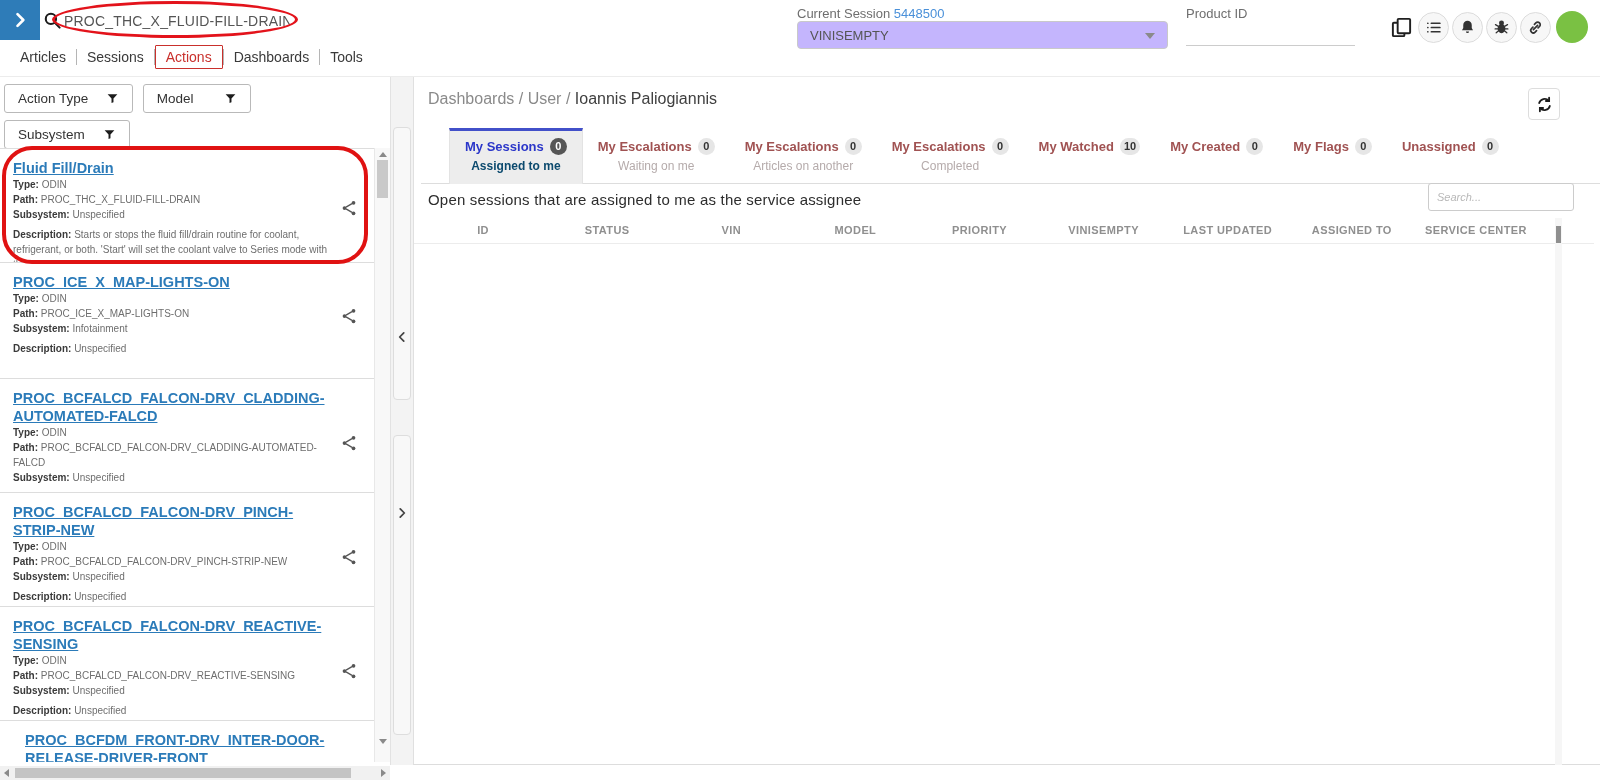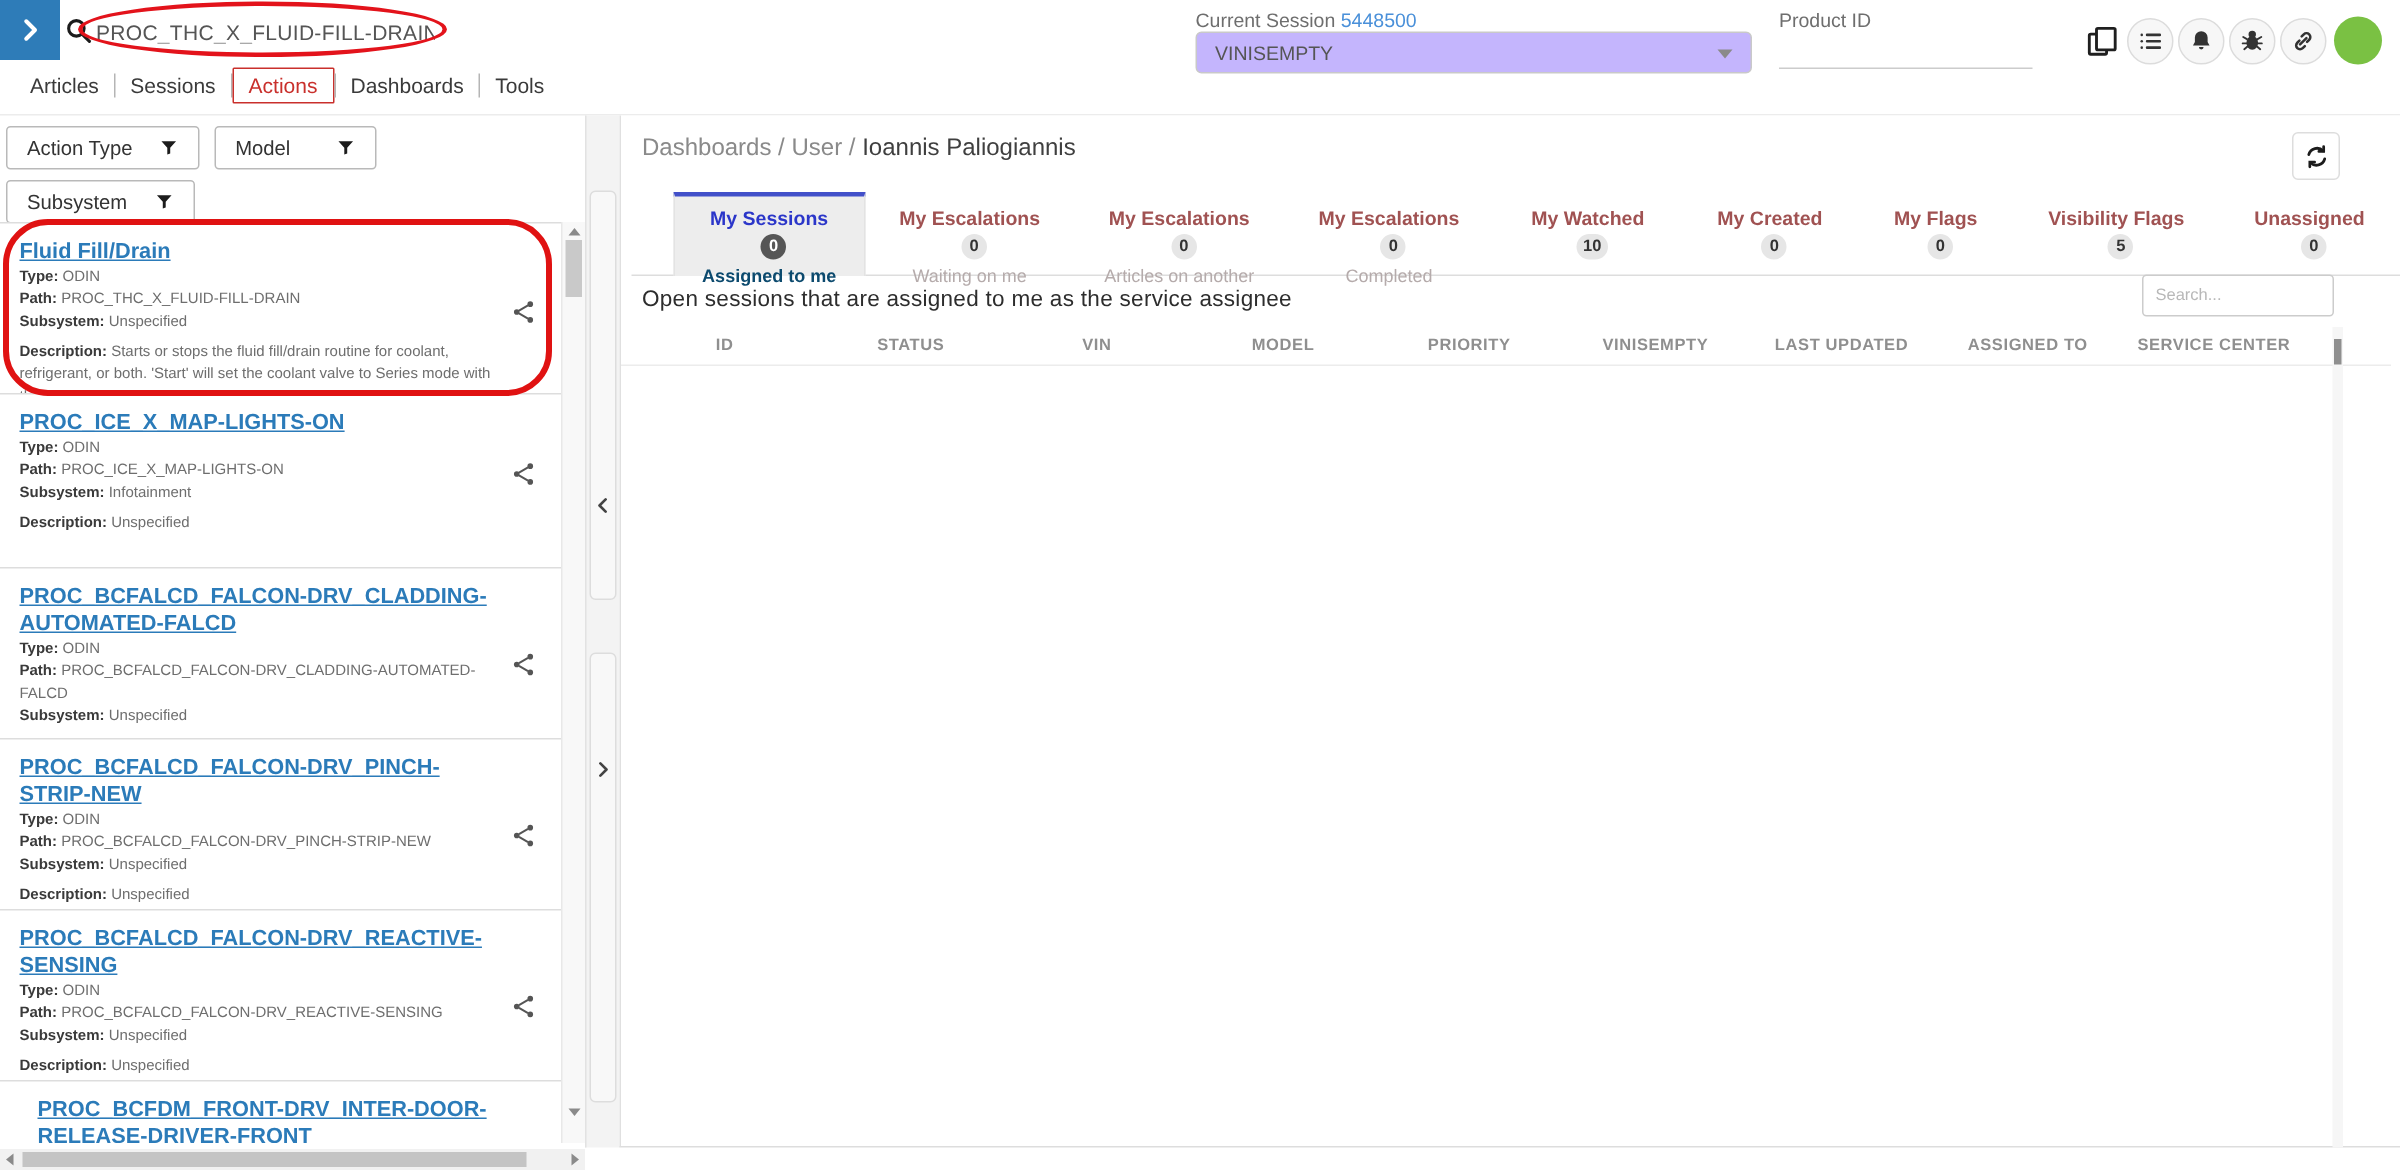--- a/index.html
+++ b/index.html
@@ -74,21 +74,21 @@
   .tab { padding:9px 15px 0; text-align:center; cursor:pointer; }
   .tab-label { font-size:13px; font-weight:bold; color:#a05252; white-space:nowrap; }
   .tab-count { display:inline-block; min-width:17px; height:17px; border-radius:9px; background:#e6e6e6; color:#333; font-size:11px; font-weight:bold; line-height:17px; padding:0 4px; margin-left:6px; vertical-align:1px; }
   .tab-sub { font-size:12px; color:#b5abab; margin-top:4px; white-space:nowrap; }
   .tab.active { background:#ededed; border-top:3px solid #4250c9; border-left:1px solid #e3e3e3; border-right:1px solid #e3e3e3; padding-top:6px; margin-bottom:-1px; }
   .tab.active .tab-label { color:#2b36c9; }
   .tab.active .tab-count { background:#565656; color:#fff; }
   .tab.active .tab-sub { color:#0c4a6e; font-weight:bold; }
 
   .section-title { position:absolute; left:14px; top:114px; font-size:15px; color:#2d2d2d; letter-spacing:.2px; }
-  .table-search { position:absolute; left:1014px; top:106px; width:128px; height:28px; border:1px solid #ccc; border-radius:3px; padding:0 8px; font-size:11px; color:#555; font-family:"Liberation Sans",sans-serif; outline:none; }
+  .table-search { position:absolute; left:1014px; top:106px; width:146px; height:28px; border:1px solid #ccc; border-radius:3px; padding:0 8px; font-size:11px; color:#555; font-family:"Liberation Sans",sans-serif; outline:none;font-style:italic; }
   .table-search::placeholder { color:#b8b8b8; }
   .thead { position:absolute; left:7px; top:147px; width:1117px; display:flex; }
   .th { flex:1; text-align:center; font-size:11px; font-weight:bold; color:#8f8f8f; letter-spacing:.4px; white-space:nowrap; }
   .thead-line { position:absolute; left:0; top:166px; width:1180px; border-bottom:1px solid #ececec; }
   .mini-scroll { position:absolute; left:1141px; top:141px; width:7px; height:547px; background:#f6f6f6; }
   .mini-thumb { position:absolute; left:1px; top:8px; width:5px; height:17px; background:#8f8f8f; }
 </style>
 </head>
 <body>
 
@@ -338,24 +338,20 @@
     </div>
     <div class="tab">
       <div><span class="tab-label">My Created</span><span class="tab-count">0</span></div>
       <div class="tab-sub"></div>
     </div>
     <div class="tab">
       <div><span class="tab-label">My Flags</span><span class="tab-count">0</span></div>
       <div class="tab-sub"></div>
     </div>
     <div class="tab">
-      <div><span class="tab-label">Visibility Flags</span><span class="tab-count">5</span></div>
-      <div class="tab-sub"></div>
-    </div>
-    <div class="tab">
       <div><span class="tab-label">Unassigned</span><span class="tab-count">0</span></div>
       <div class="tab-sub"></div>
     </div>
   </div>
 
   <div class="section-title">Open sessions that are assigned to me as the service assignee</div>
   <input class="table-search" type="text" placeholder="Search..." style="">
 
   <div class="thead">
     <div class="th">ID</div>

